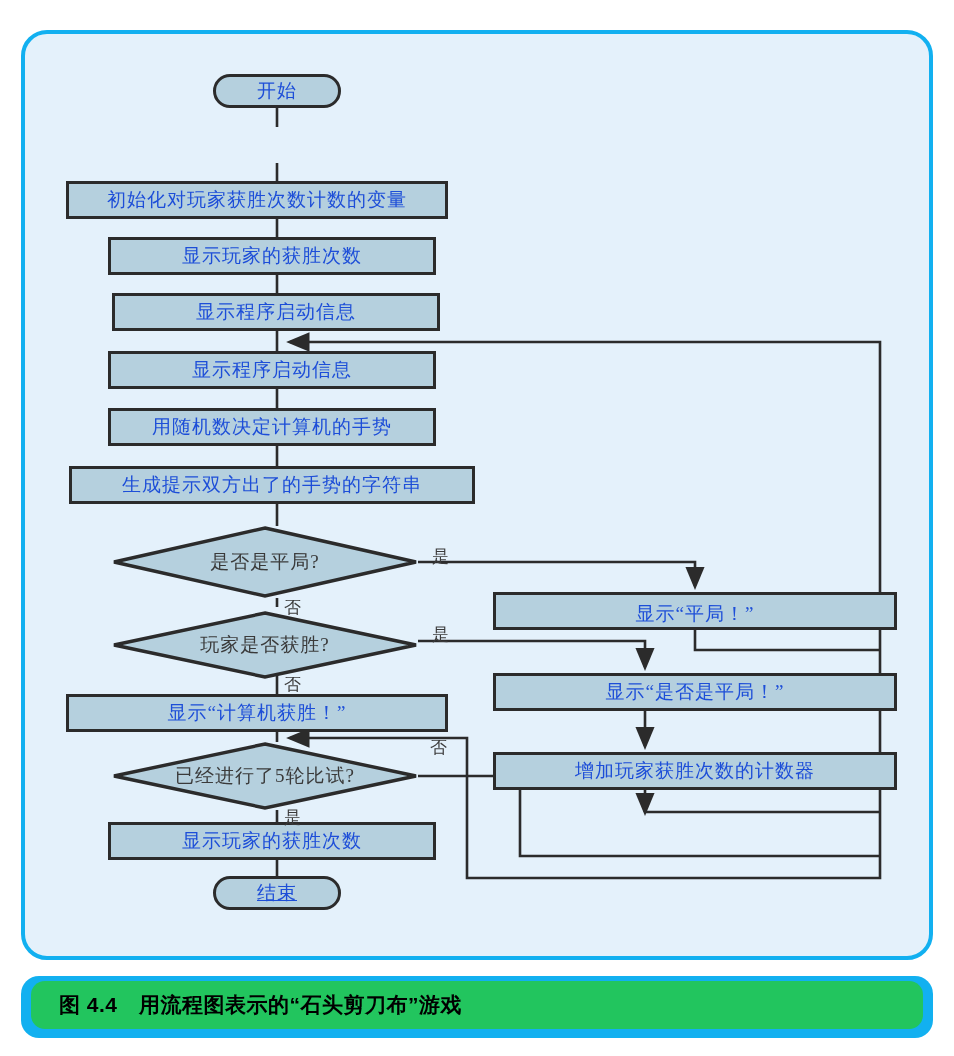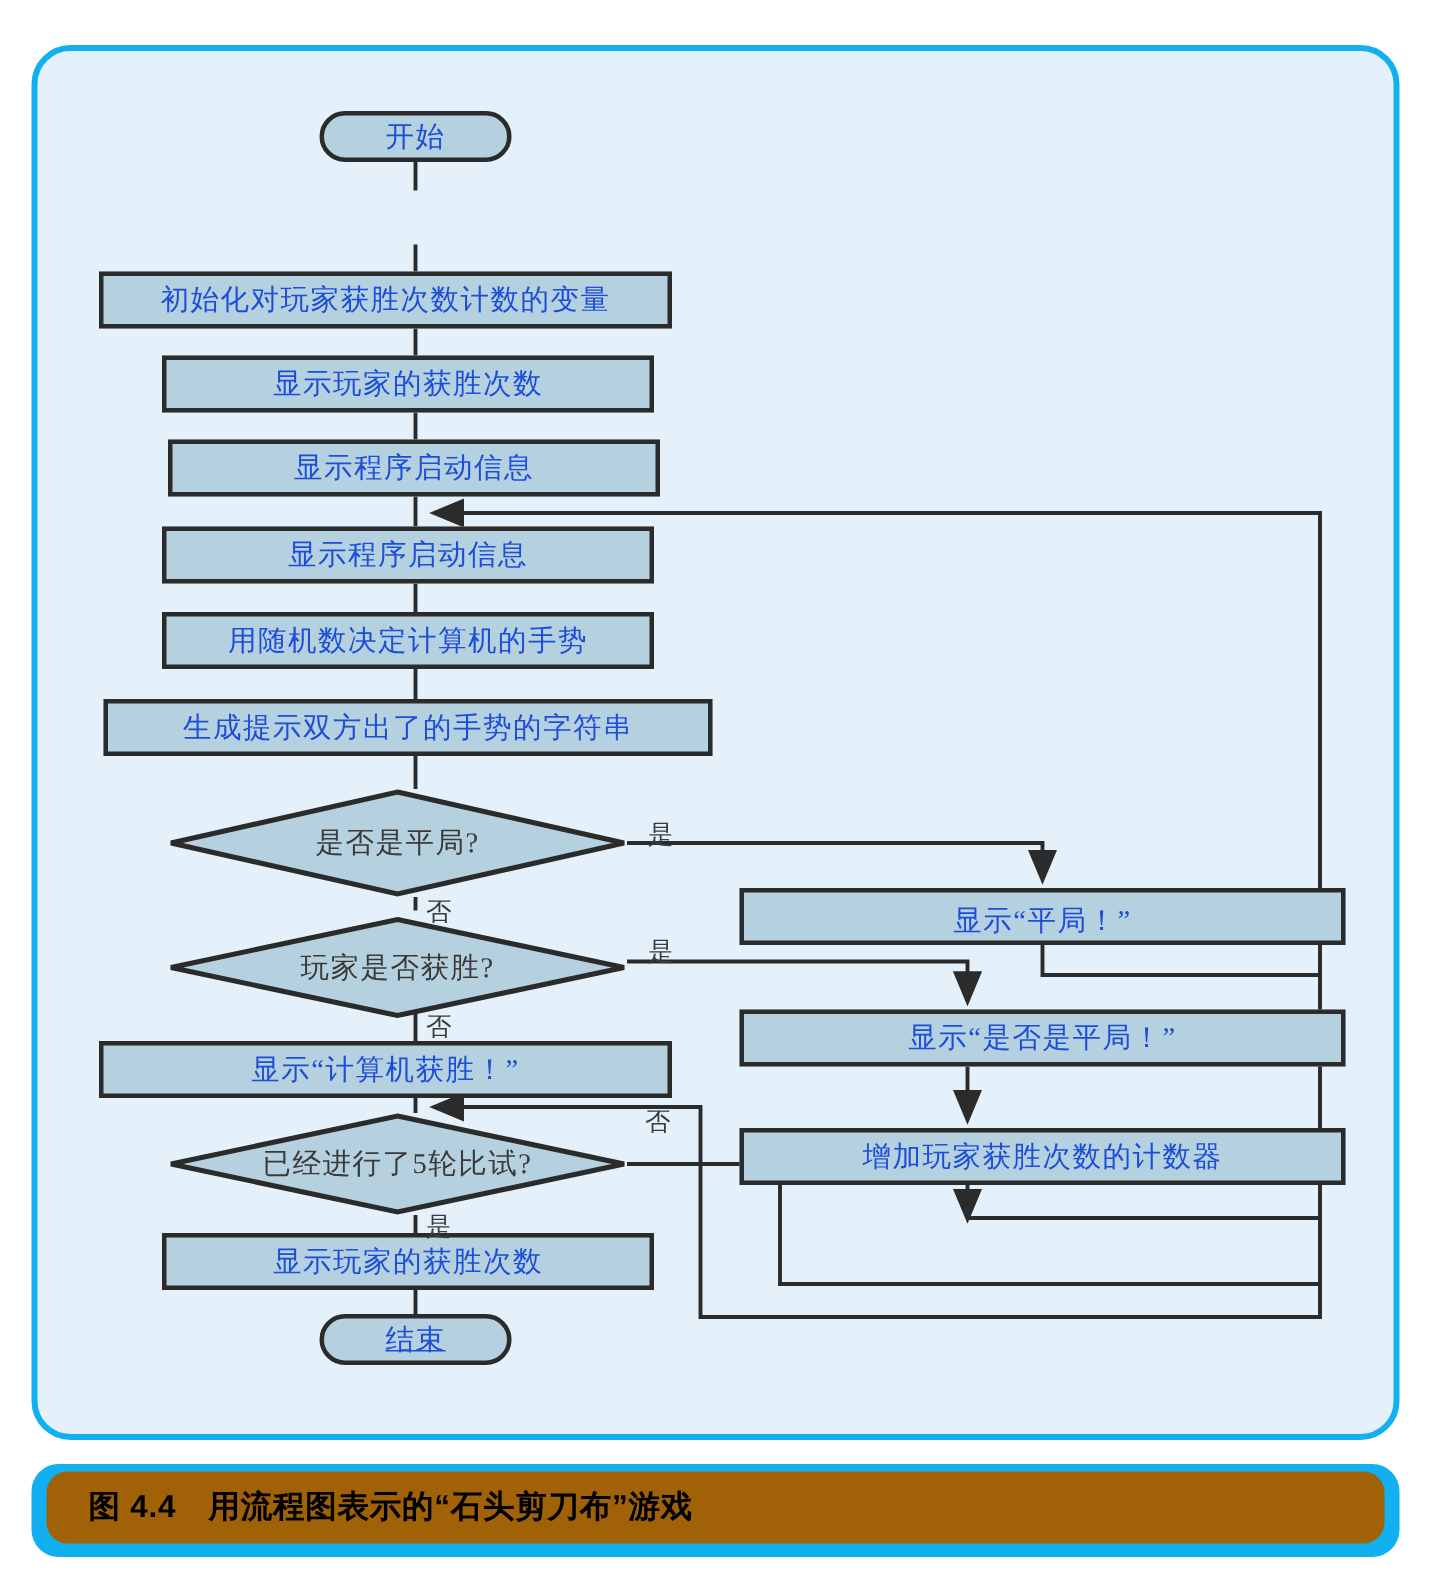--- a/index.html
+++ b/index.html
@@ -31,21 +31,21 @@
     position: absolute;
     left: 21px; top: 976px;
     width: 912px; height: 62px;
     background: #12b0f0;
     border-radius: 18px;
   }
   .caption-inner {
     position: absolute;
     left: 10px; top: 5px;
     width: 892px; height: 48px;
-    background: #a16207;
+    background: #22c55e;
     border-radius: 14px;
   }
   .caption-text {
     position: absolute;
     left: 28px; top: 0;
     height: 48px;
     line-height: 48px;
     font-size: 21px;
     font-weight: bold;
     color: #000000;

